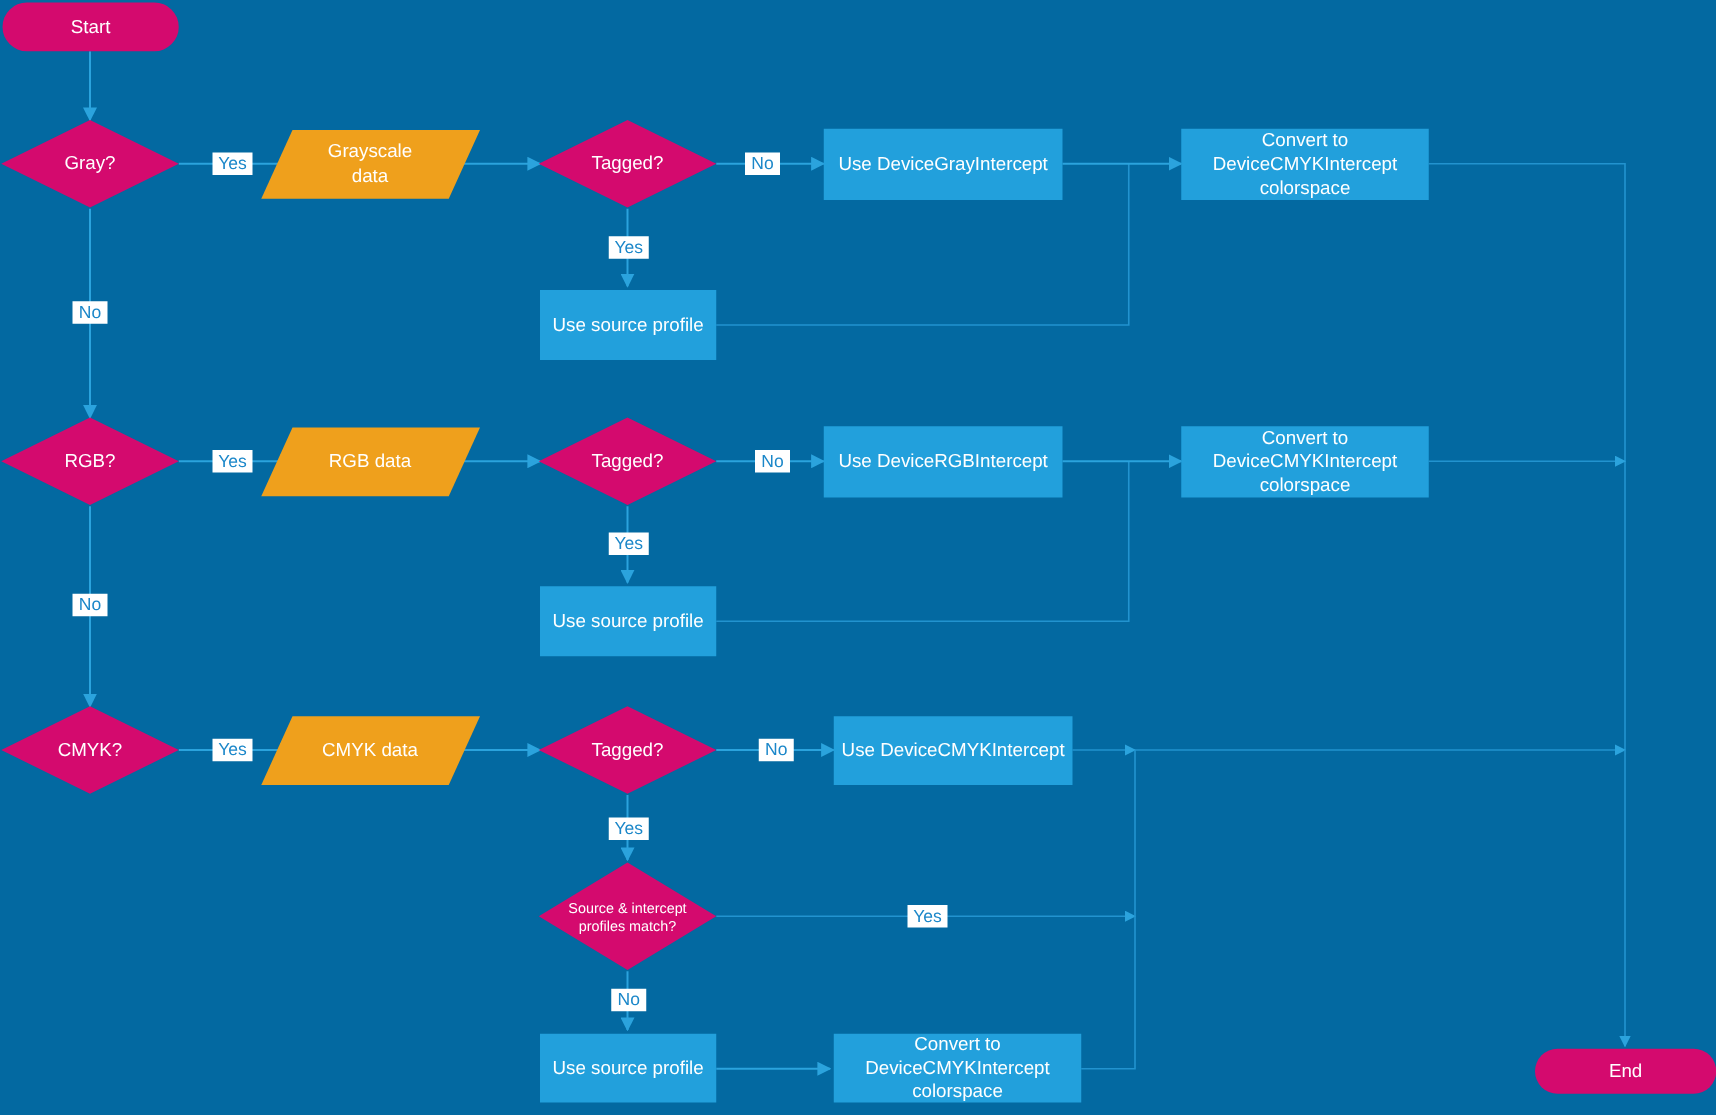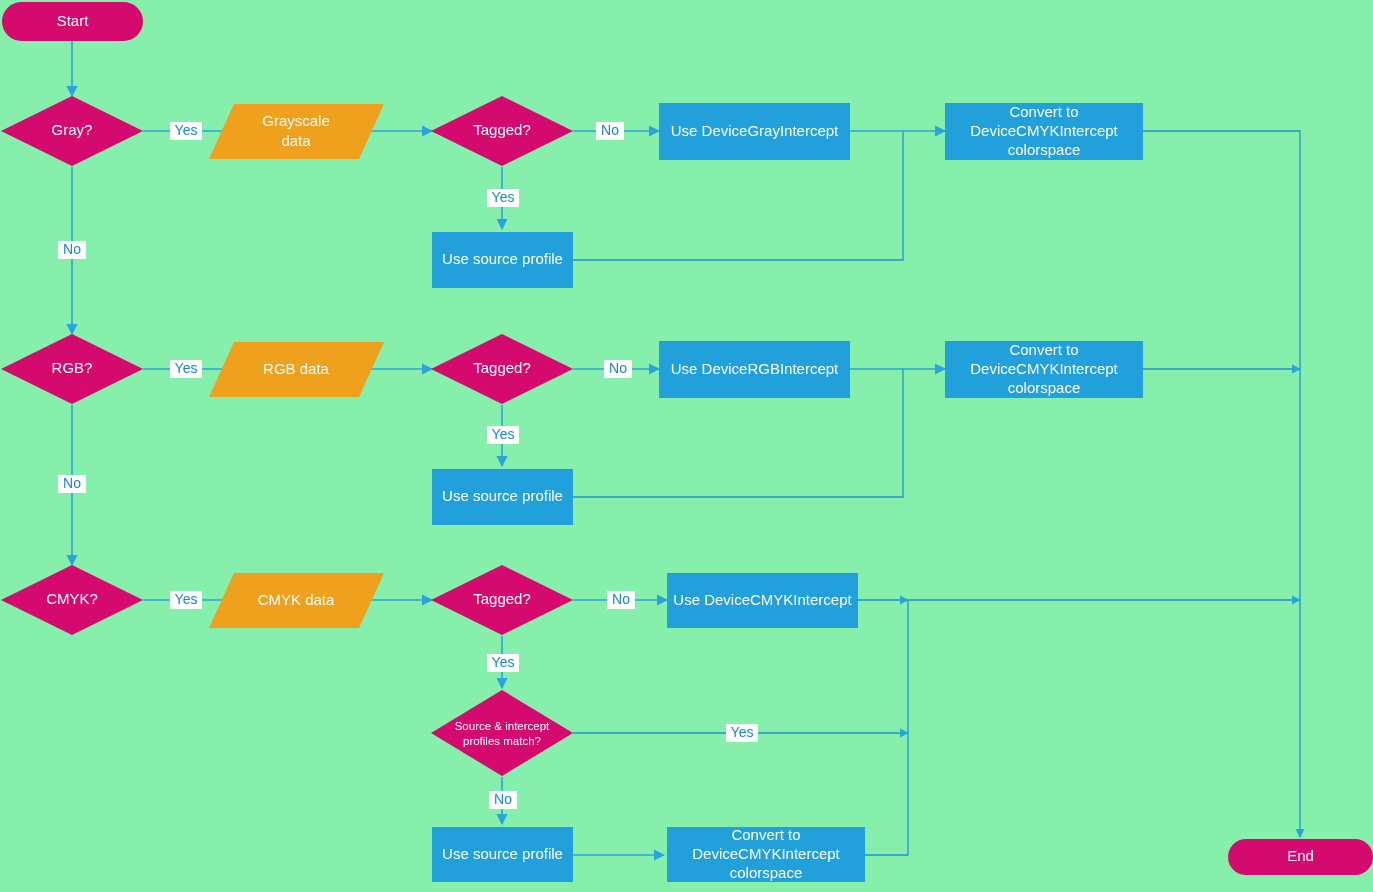--- a/index.html
+++ b/index.html
@@ -10,21 +10,21 @@
   body {
     width: 1373px;
     height: 892px;
     overflow: hidden;
     font-family: "Liberation Sans", sans-serif;
   }
   #chart-root {
     position: relative;
     width: 1373px;
     height: 892px;
-    background: #86efac;
+    background: #0369a1;
   }
   svg.flow {
     display: block;
     width: 1373px;
     height: 892px;
   }
   text {
     font-family: "Liberation Sans", sans-serif;
     -webkit-font-smoothing: antialiased;
   }

